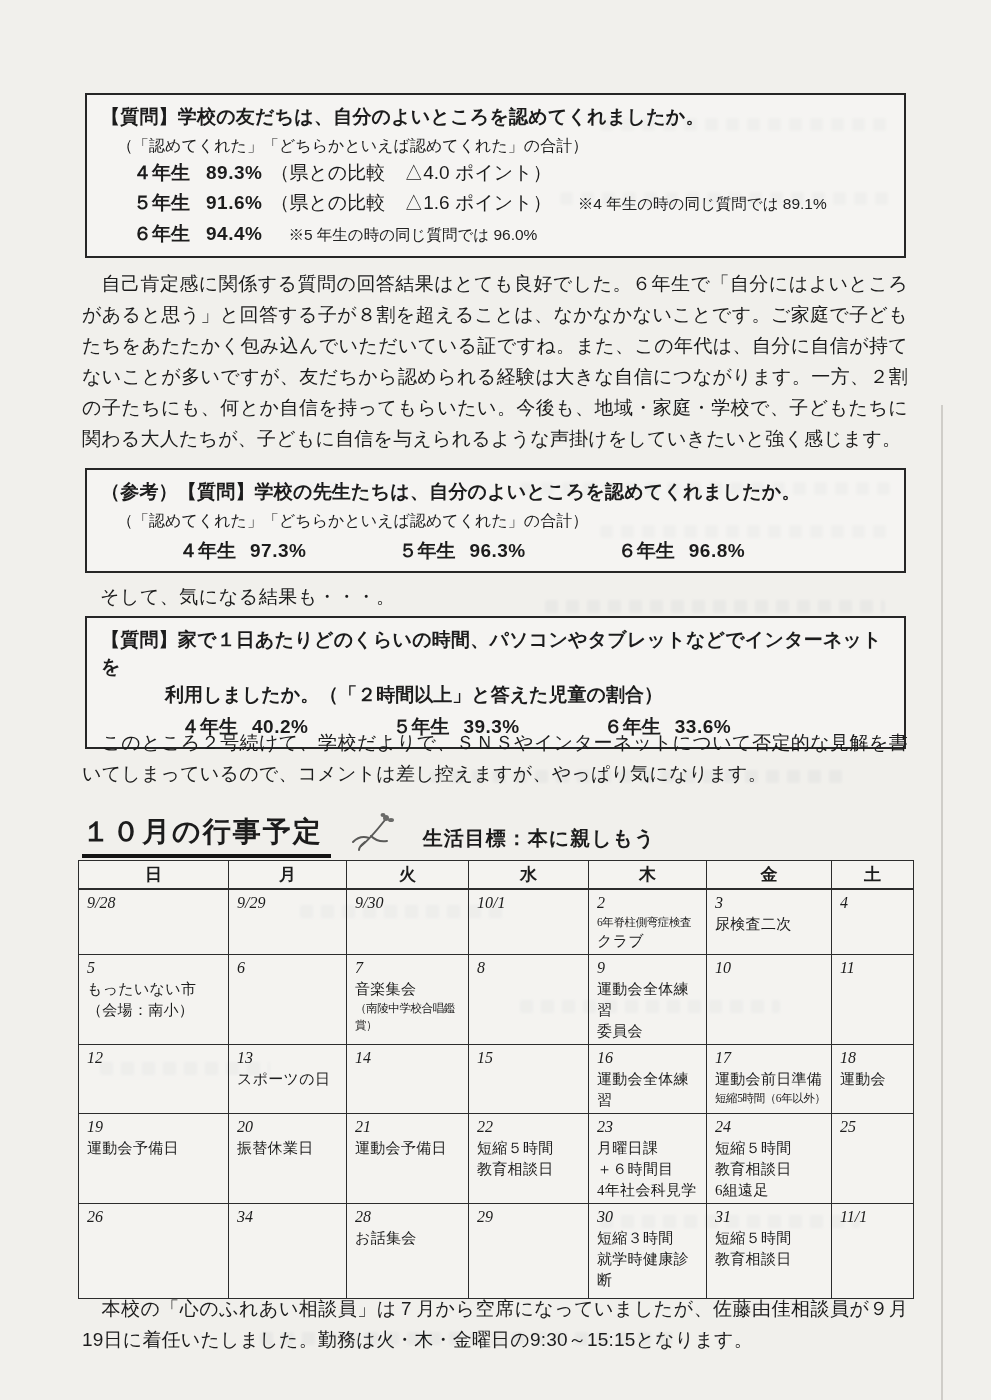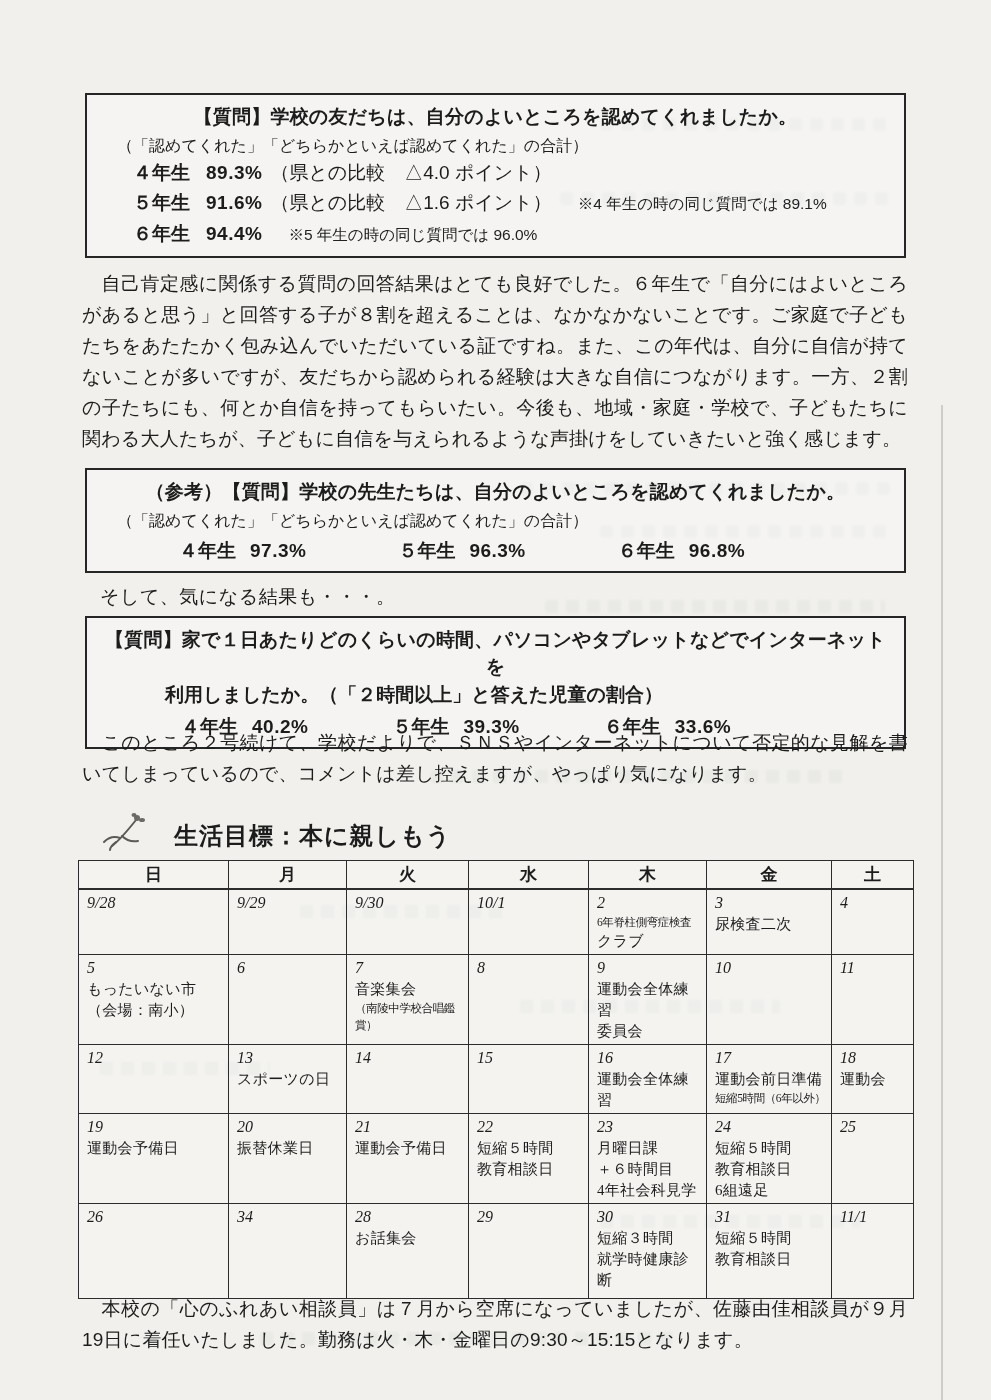--- a/index.html
+++ b/index.html
@@ -23,21 +23,21 @@
     position:absolute; left:941px; top:405px; width:2px; height:995px;
     background:rgba(120,114,106,.28); filter:blur(.4px);
   }
 
   
   .qbox {
     position:absolute; left:85px; width:821px;
     border:2.5px solid #262626; background:rgba(255,255,255,.30);
     padding:8px 14px 6px 14px;
   }
-  .q-title { font-size:19px; font-weight:700; line-height:27px; letter-spacing:.2px;text-align:center; }
+  .q-title { font-size:19px; font-weight:700; line-height:27px; letter-spacing:.2px; }
   .q-sub   { font-size:16px; line-height:25px; margin-top:3px; padding-left:16px; }
   .q-row   { display:flex; align-items:baseline; font-size:19px; line-height:30px; padding-left:32px; white-space:nowrap; }
   .q-row .grade { font-weight:600; }
   .q-row .val   { margin-left:16px; font-weight:600; letter-spacing:.5px; }
   .q-row .cmp   { margin-left:8px; }
   .q-row .note  { margin-left:26px; font-size:15.5px; color:#222; }
   .v-row { display:flex; align-items:baseline; margin-top:3px; font-size:19px; line-height:29px; }
   .v-row .vgroup { display:flex; align-items:baseline; }
   .v-row .vgroup .grade { font-weight:600; }
   .v-row .vgroup .val { margin-left:14px; font-weight:600; letter-spacing:.5px; }
@@ -52,21 +52,21 @@
   }
   .interlude { position:absolute; left:100px; font-size:19px; letter-spacing:.5px; }
 
   
   .sched-head { position:absolute; left:82px; top:812px; display:flex; align-items:flex-end; }
   .sched-title {
     font-size:28px; font-weight:800; letter-spacing:2px;
     border-bottom:4px solid #141414; padding:0 8px 3px 0;
   }
   .flower { margin:0 10px 2px 16px; }
-  .goal { font-size:24px; font-weight:700; margin:0 0 6px 14px; letter-spacing:1px; }
+  .goal { font-size:20px; font-weight:700; margin:0 0 6px 14px; letter-spacing:1px; }
 
   
   table.cal {
     position:absolute; left:78px; top:860px; width:835px;
     border-collapse:collapse; table-layout:fixed;
     background:rgba(255,255,255,.22);
   }
   table.cal th, table.cal td { border:1.6px solid #2c2c2c; }
   table.cal th {
     height:28px; font-size:17px; font-weight:700; text-align:center;
@@ -160,20 +160,21 @@
       <span class="vgroup">
         <span class="grade">６年生</span>
         <span class="val">33.6%</span>
       </span>
     </div>
   </div>
 
   <div class="para" style="top:727px;">　このところ２号続けて、学校だよりで、ＳＮＳやインターネットについて否定的な見解を書いてしまっているので、コメントは差し控えますが、やっぱり気になります。</div>
 
   <div class="sched-head">
+    <span class="sched-title">１０月の行事予定</span>
     <span class="flower">
       <svg width="52" height="40" viewBox="0 0 52 40">
         <g fill="none" stroke="#5a5a58" stroke-width="2" stroke-linecap="round">
           <path d="M14 34 C 22 28, 30 18, 38 8"></path>
           <path d="M22 26 C 16 24, 10 26, 6 30"></path>
           <path d="M24 24 C 28 28, 34 30, 40 29"></path>
           <path d="M18 30 C 14 33, 12 36, 12 38"></path>
         </g>
         <g fill="#6a6a68">
           <circle cx="39" cy="6" r="3"></circle>

